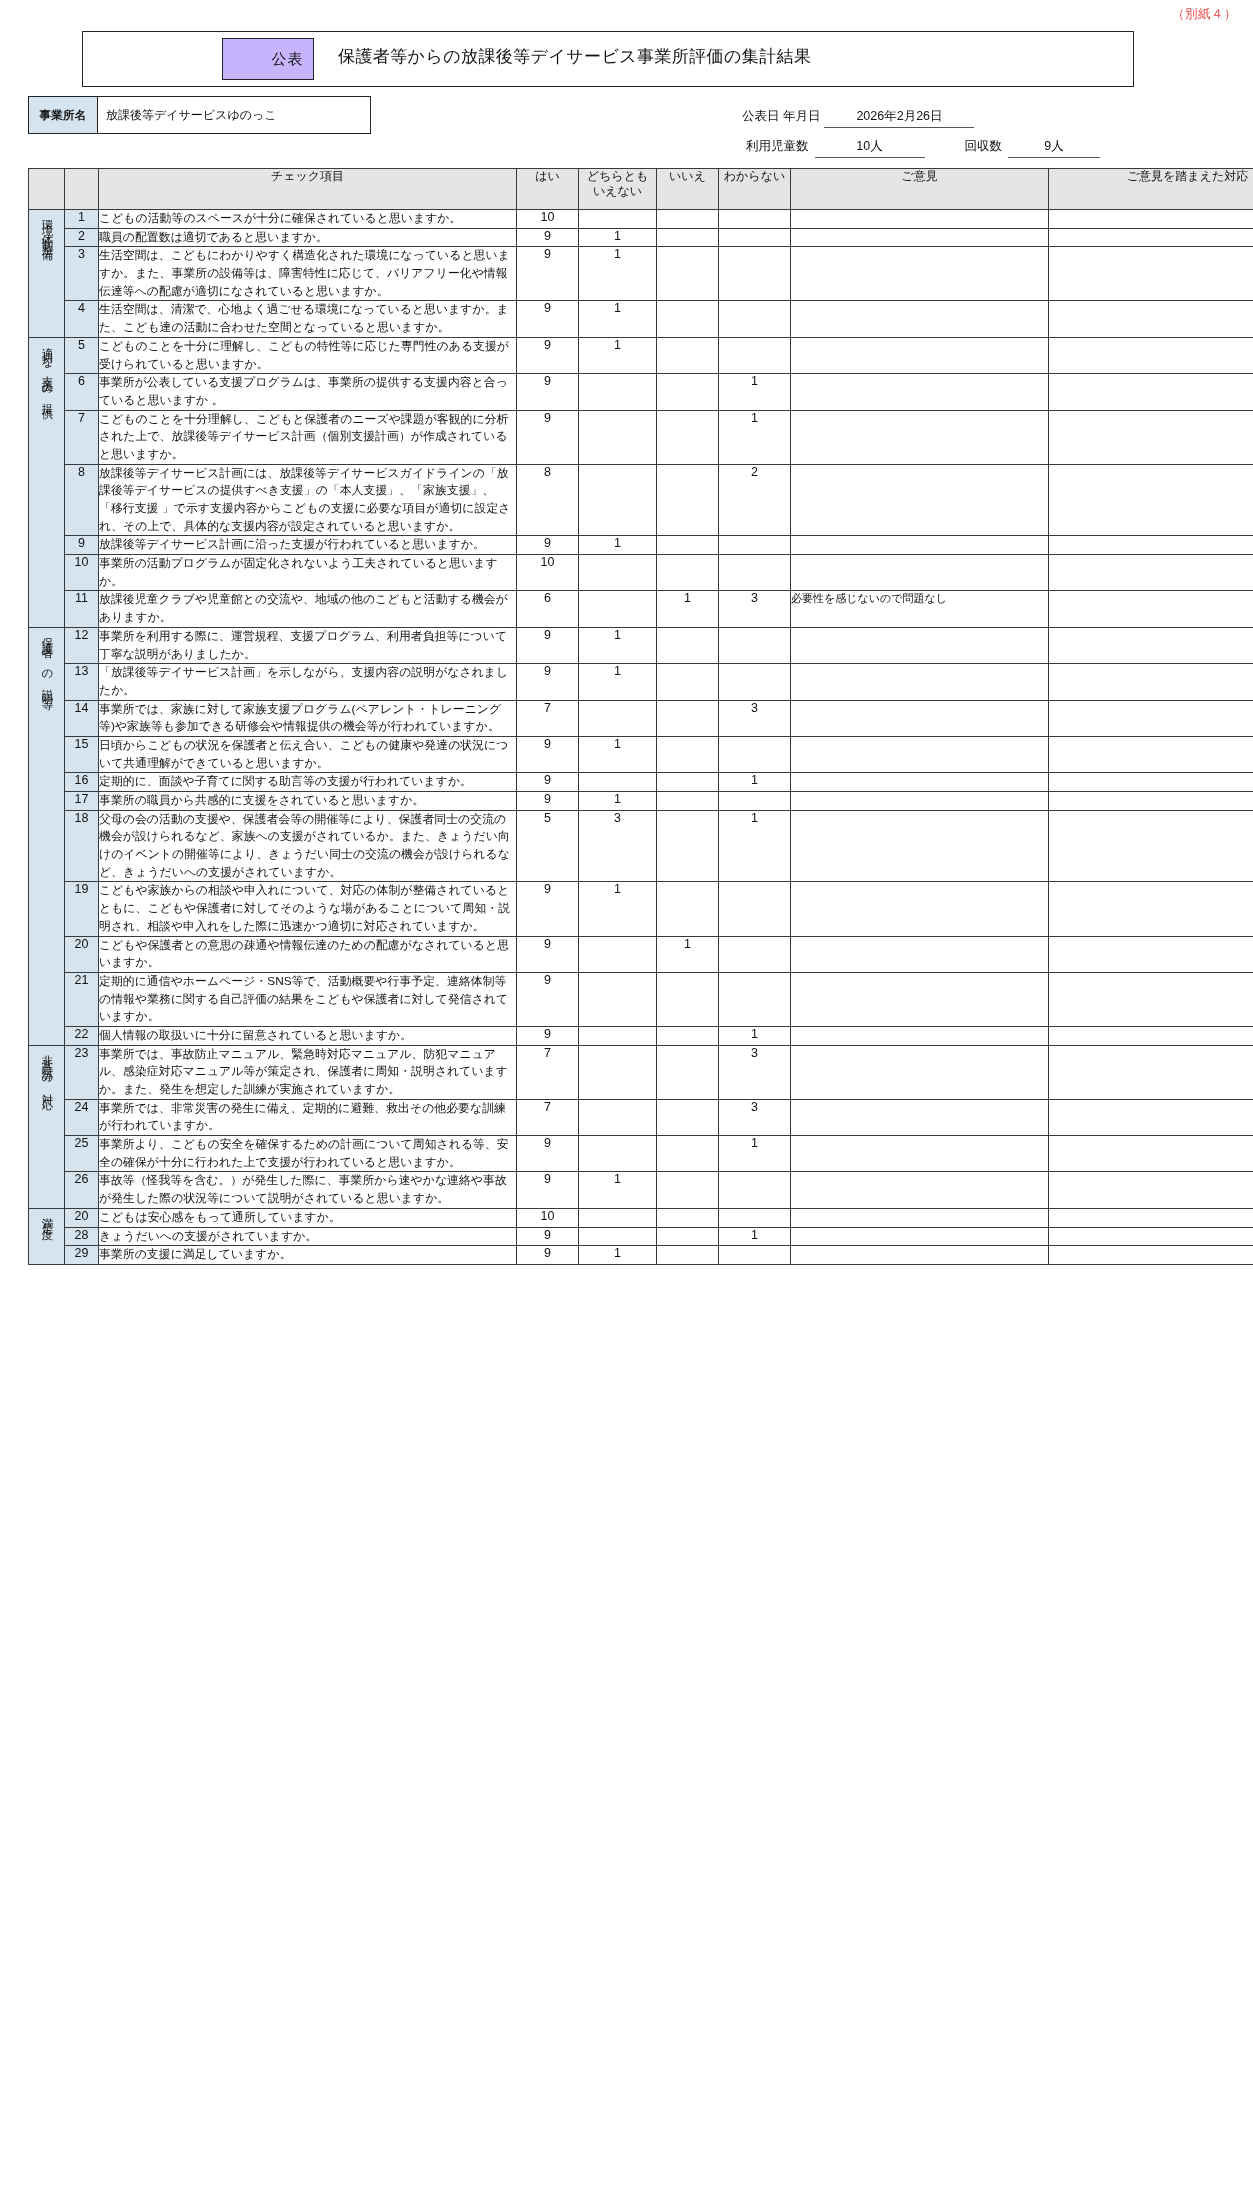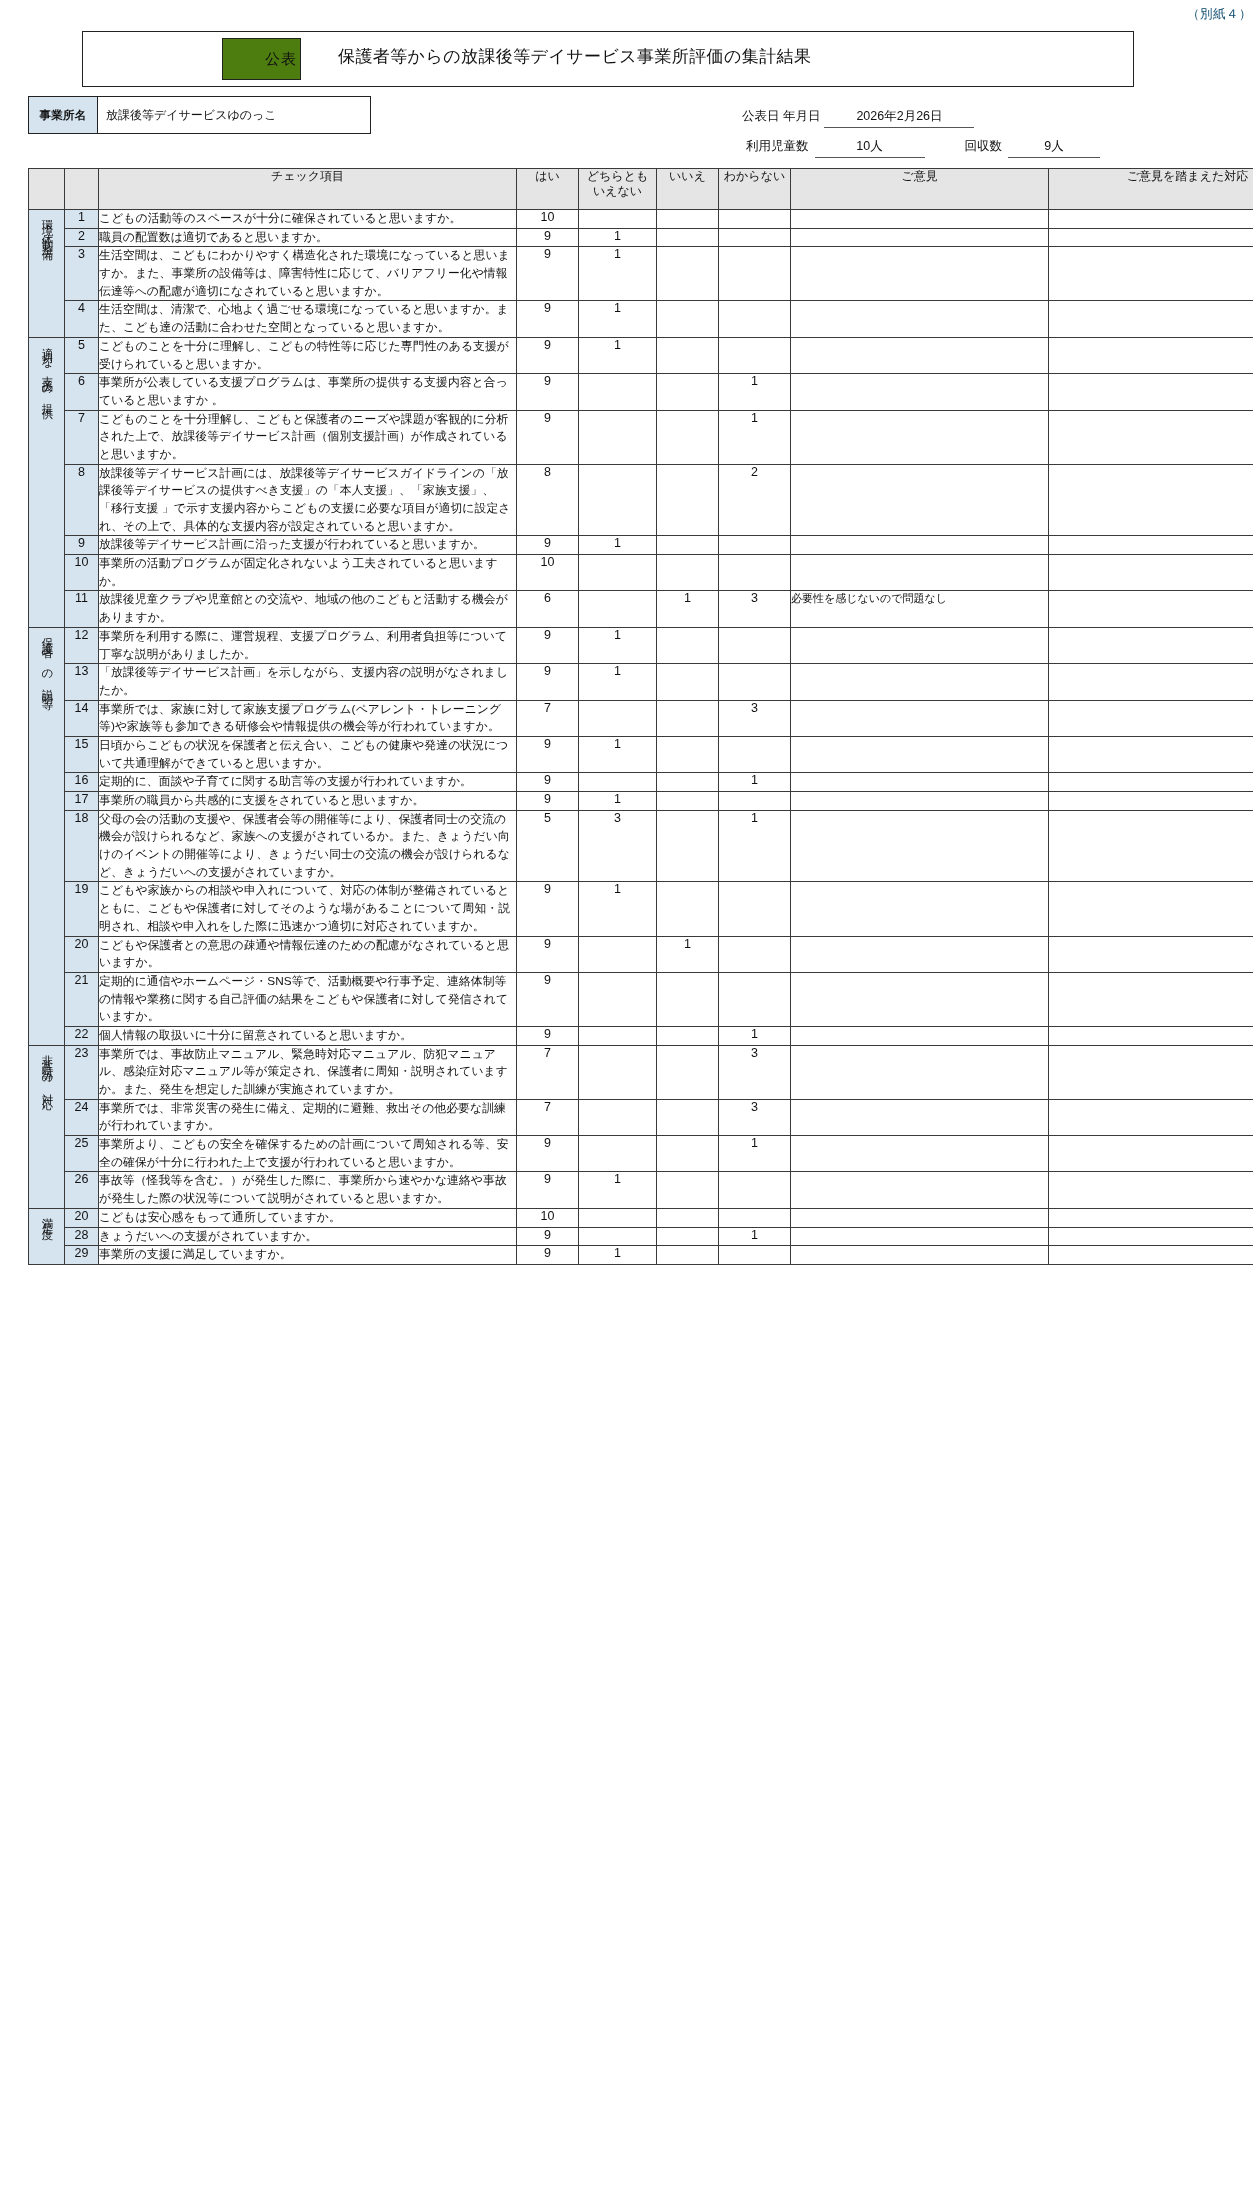--- a/index.html
+++ b/index.html
@@ -20,46 +20,46 @@
     width: 1253px;
     height: 2197px;
     box-sizing: border-box;
     padding: 0;
   }
 
   
   .doc-ref {
     position: absolute;
     top: 6px;
-    right: 1px;
+    right: 16px;
     font-size: 12.5px;
     letter-spacing: .5px;
-    color: #0c4a6e;
+    color: #ef4444;
   }
 
   
   .title-band {
     position: absolute;
     left: 82px;
     top: 31px;
     width: 1052px;
     height: 56px;
     border: 1.3px solid #222;
     box-sizing: border-box;
     background: #fff;
   }
   .title-badge {
     position: absolute;
     left: 222px;
     top: 38px;
-    width: 79px;
+    width: 92px;
     height: 42px;
     border: 1.3px solid #222;
     box-sizing: border-box;
-    background: #4d7c0f;
+    background: #c4b5fd;
     display: flex;
     align-items: center;
     justify-content: center;
     font-size: 15px;
     letter-spacing: 1px;
     padding-left: 39px;
   }
   .title-text {
     position: absolute;
     left: 338px;

